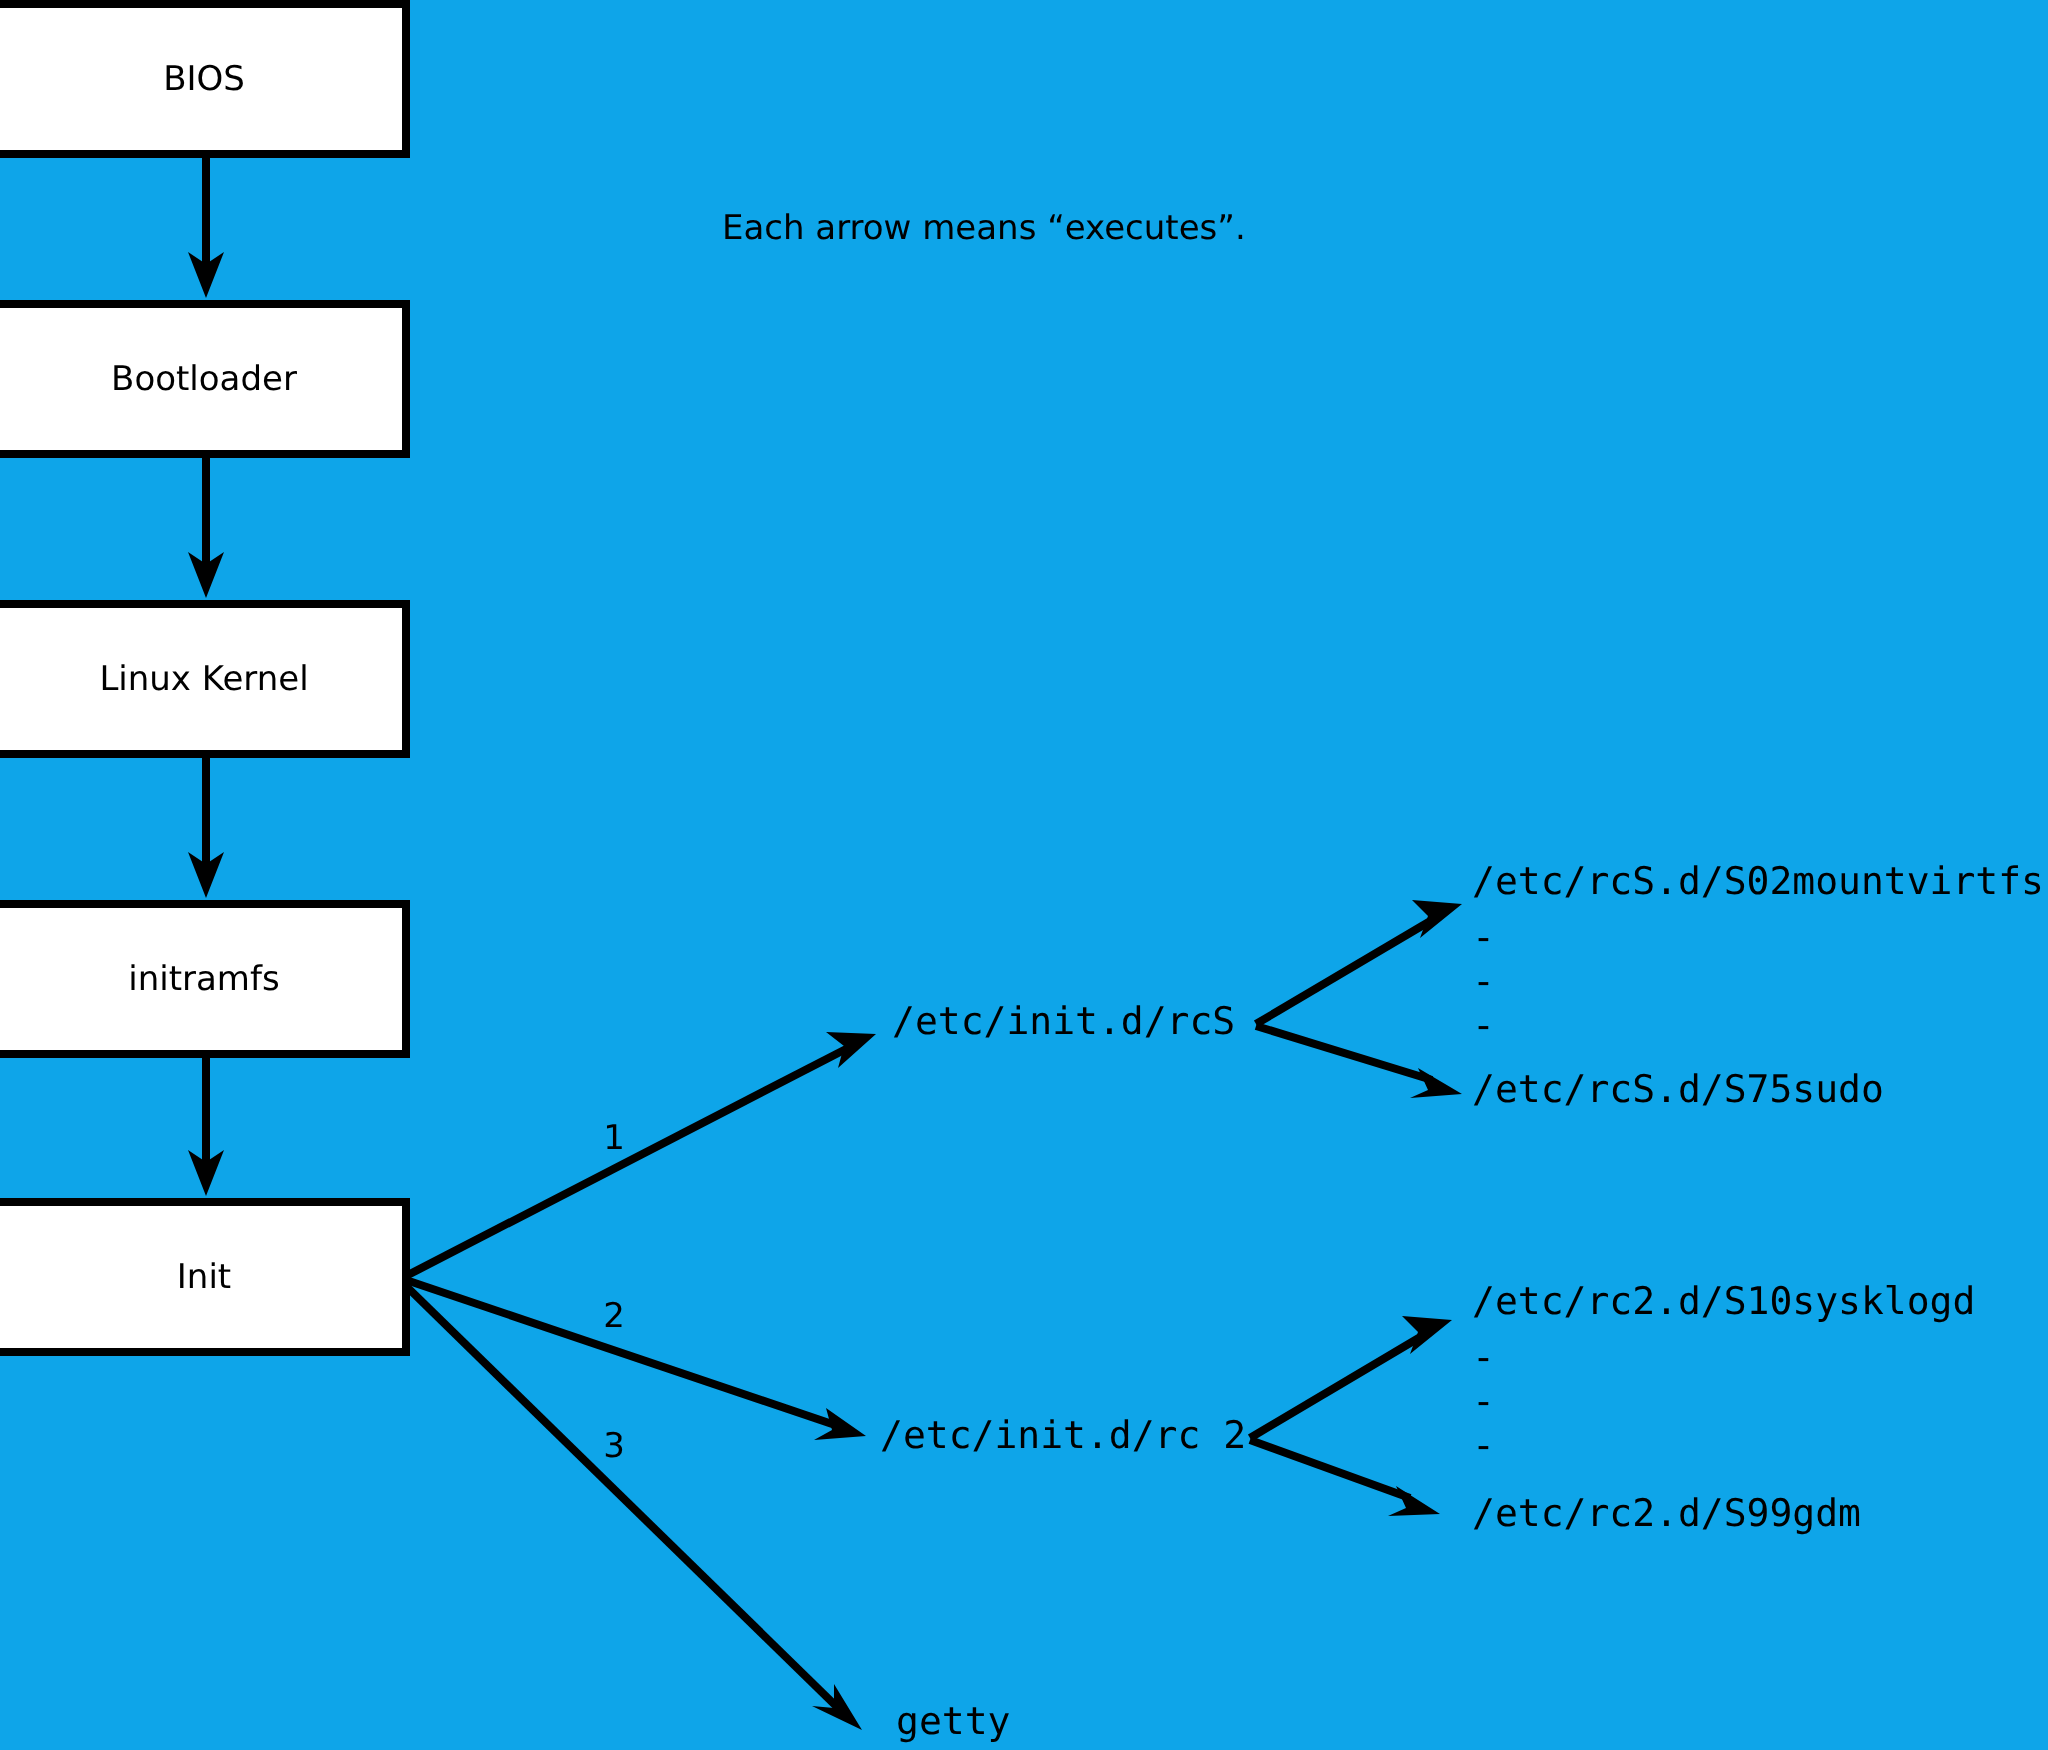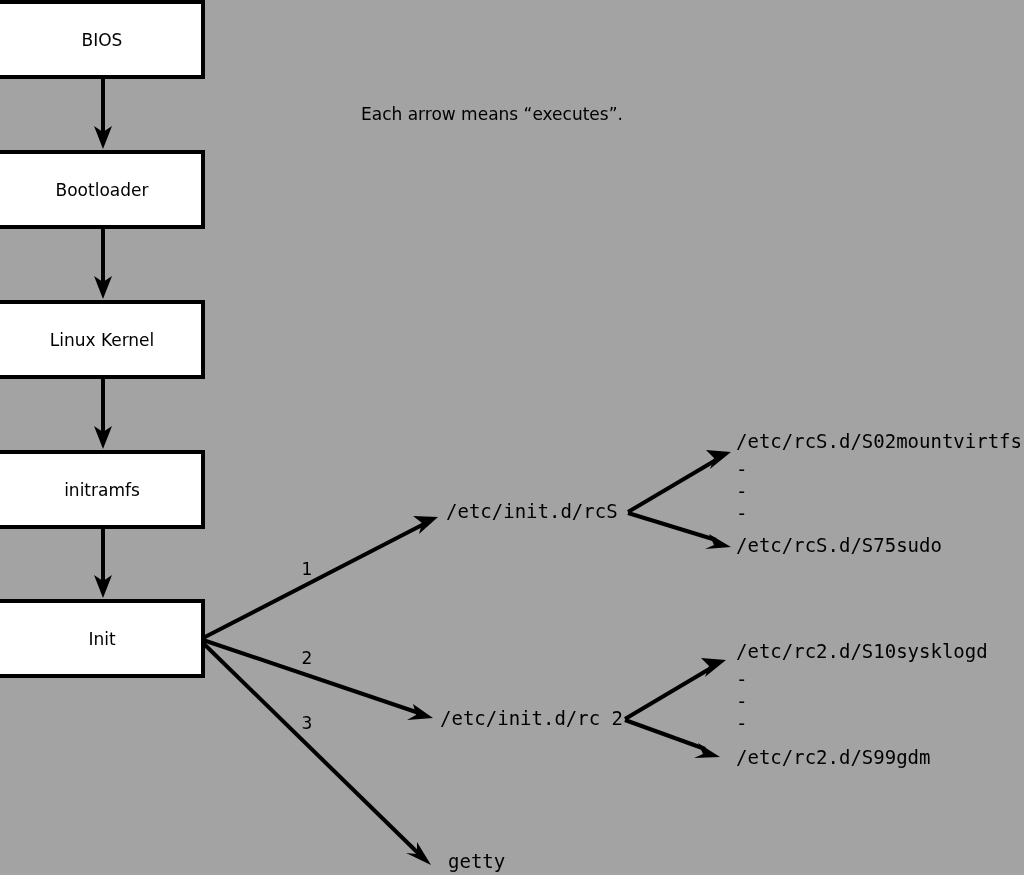--- a/index.html
+++ b/index.html
@@ -10,21 +10,21 @@
   body {
     width: 1024px;
     height: 875px;
     overflow: hidden;
     font-family: "DejaVu Sans", sans-serif;
   }
   #diagram-root {
     position: relative;
     width: 1024px;
     height: 875px;
-    background: #a3a3a3;
+    background: #0ea5e9;
   }
   svg.diagram {
     display: block;
     width: 1024px;
     height: 875px;
   }
   .box-rect {
     fill: #ffffff;
     stroke: #000000;
     stroke-width: 4;

